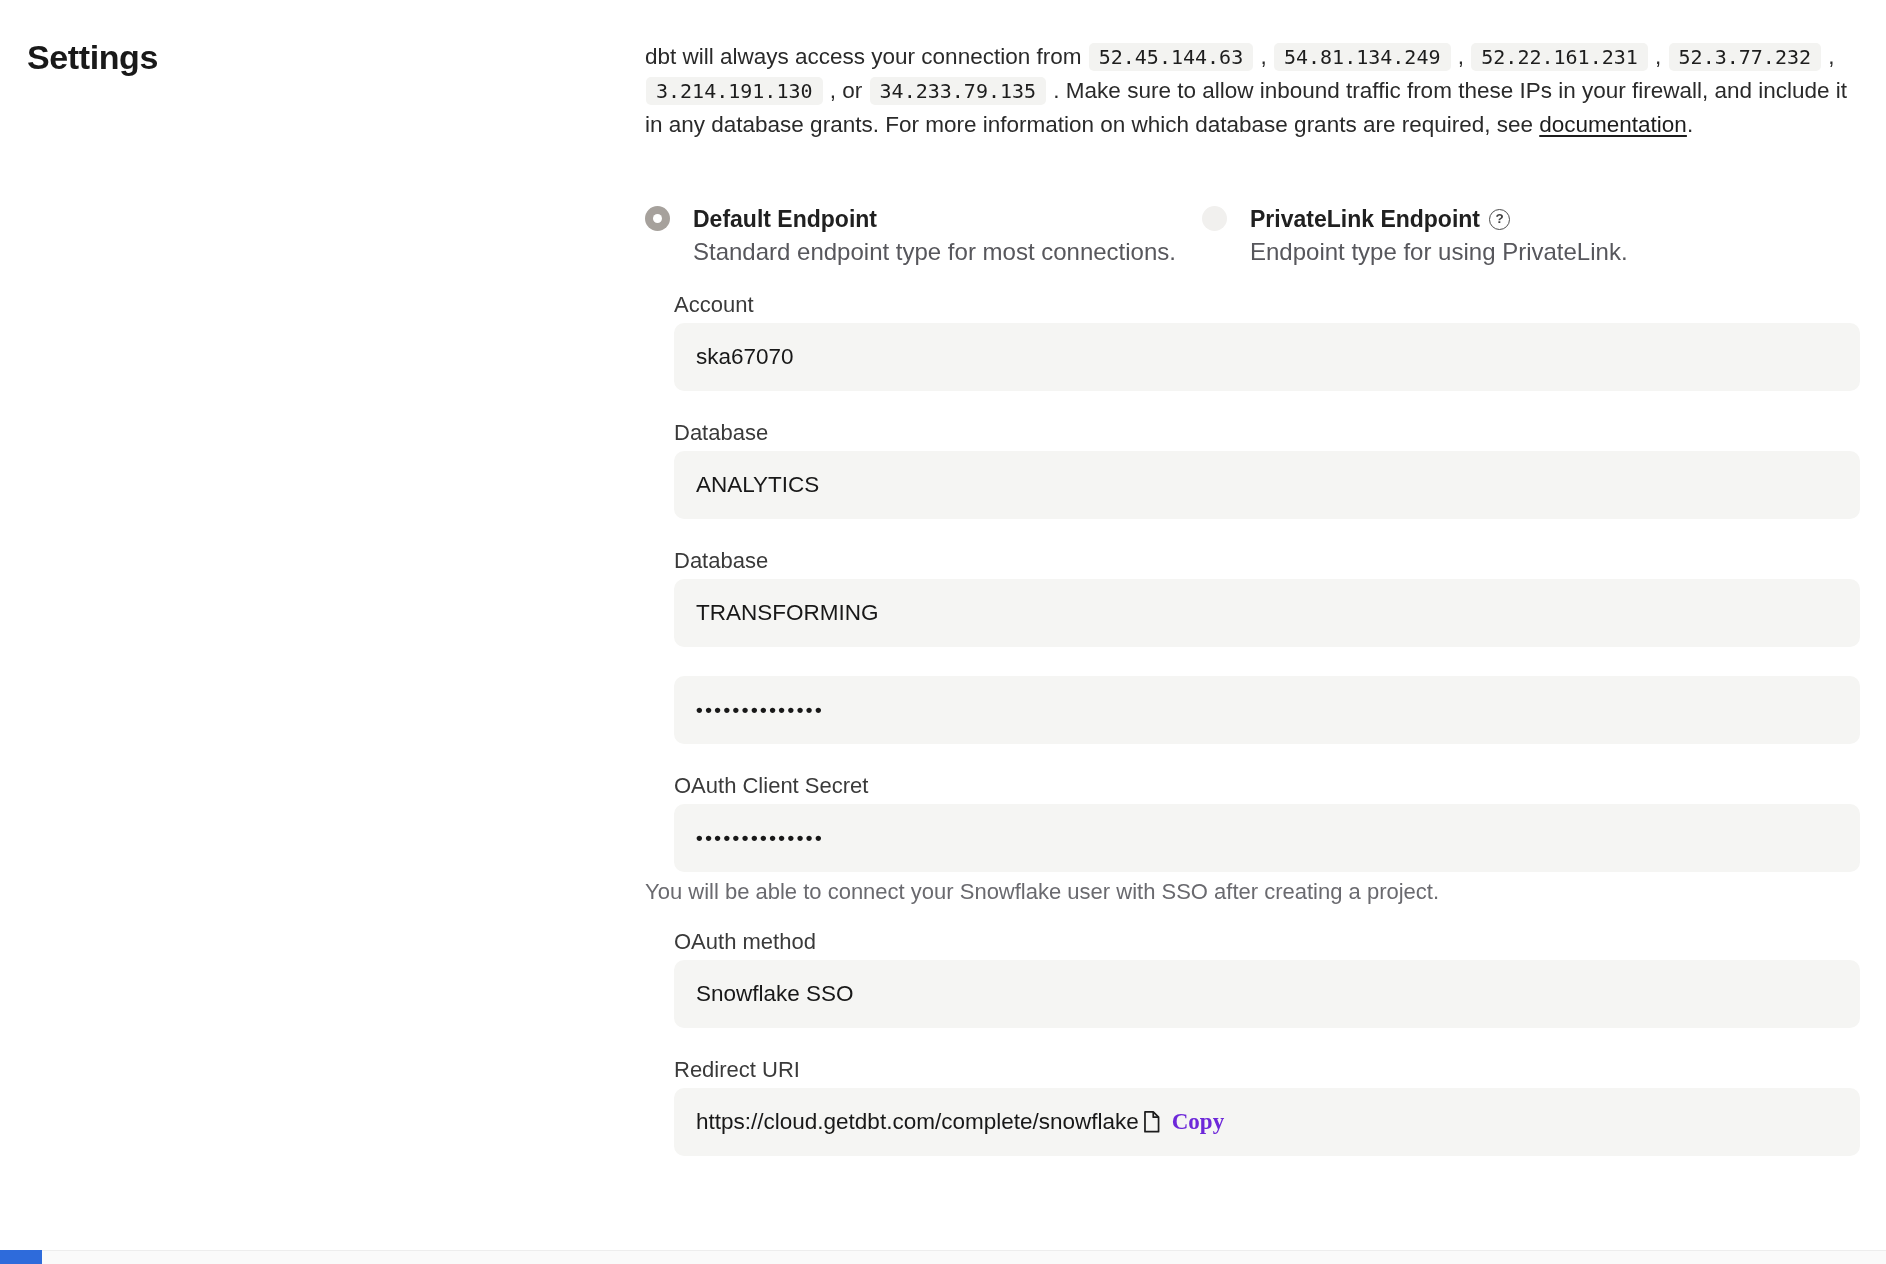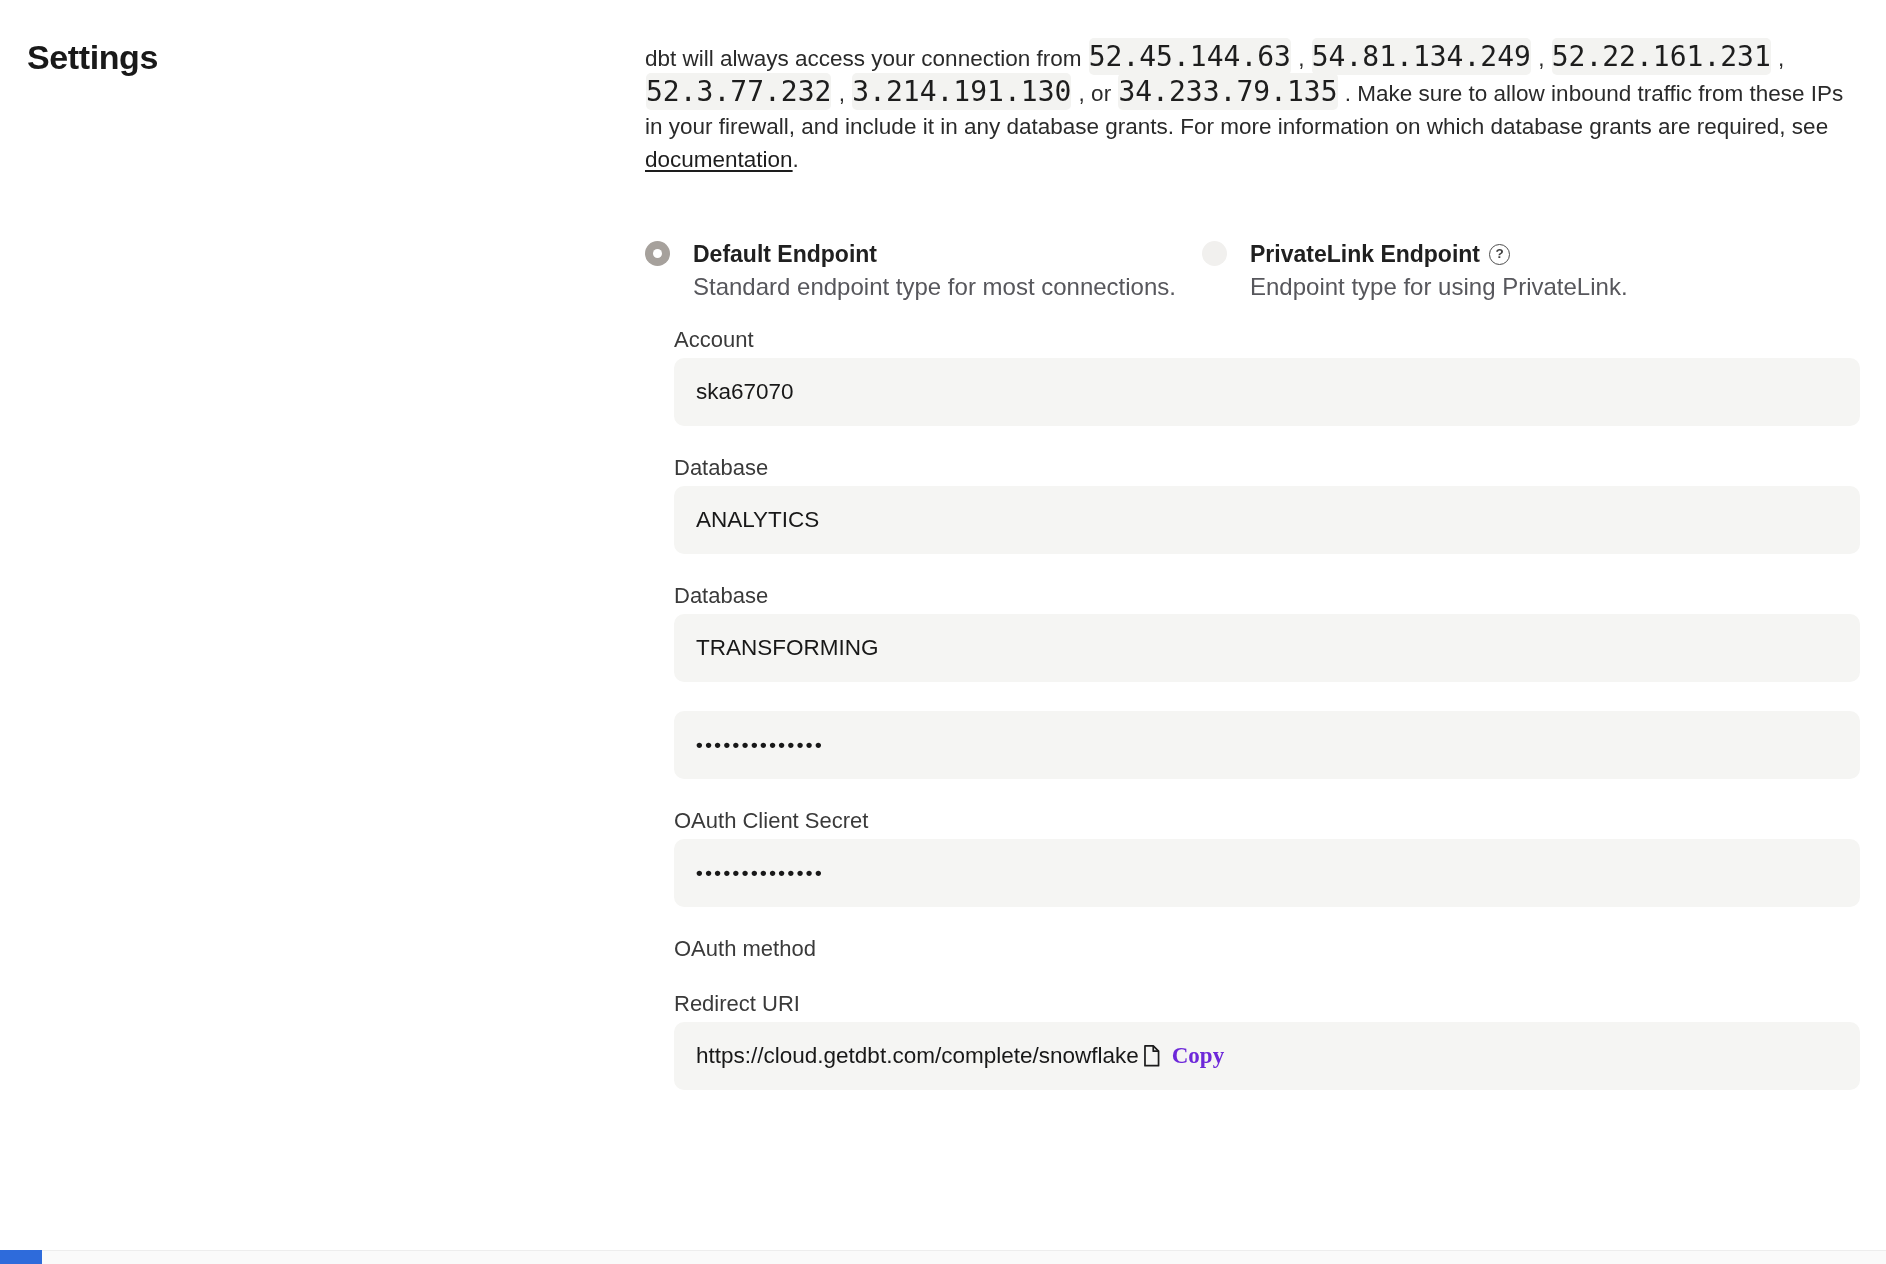--- a/index.html
+++ b/index.html
@@ -8,22 +8,22 @@
   .page { position:relative; width:1886px; height:1264px; background:#fff;border-radius:9px; }
 
   .page-title { position:absolute; left:27px; top:38px; font-size:34px; font-weight:700;
                 color:#191919; letter-spacing:-0.4px; }
 
   .content { position:absolute; left:645px; top:40px; width:1215px; }
 
   
   .intro { font-size:22.5px; line-height:33px; color:#2a2a2a; }
   .code-pill { font-family:"DejaVu Sans Mono","Liberation Mono",monospace;
-               font-size:28px; background:#f3f3f1; color:#1d1d1d;
-               border-radius:5px; padding:2px 0; margin:0 1px; white-space:nowrap; }
+               font-size:20px; background:#f3f3f1; color:#1d1d1d;
+               border-radius:5px; padding:2px 10px; margin:0 1px; white-space:nowrap; }
   .doc-link { color:#1d1d1d; text-decoration:underline; text-underline-offset:3px;
               cursor:pointer; }
 
   
   .radio-row { display:flex; margin-top:64px; }
   .radio-option { display:flex; gap:23px; cursor:pointer; }
   .radio-option.first { width:557px; flex:none; }
   .radio-circle { width:25px; height:25px; border-radius:50%; flex:none; margin-top:1px;
                   position:relative; background:#f1f0ee; }
   .radio-circle.selected { background:#a6a19c; }
@@ -115,23 +115,25 @@
 
       <div class="field-group">
         <div class="field-box password">••••••••••••••</div>
       </div>
 
       <div class="field-group">
         <div class="field-label">OAuth Client Secret</div>
         <div class="field-box password">••••••••••••••</div>
       </div>
 
+      <div class="helper-note">You will be able to connect your Snowflake user with SSO after creating a project.</div>
 
       <div class="field-group">
         <div class="field-label">OAuth method</div>
+        <div class="field-box">Snowflake SSO</div>
       </div>
 
       <div class="field-group">
         <div class="field-label">Redirect URI</div>
         <div class="field-box uri-box">
           <span>https://cloud.getdbt.com/complete/snowflake</span>
           <span class="copy-btn">
             <span>
               <svg width="23" height="26" viewBox="0 0 20 22">
                 <path d="M5.2 2.2 h7.2 l4.6 4.6 v12.6 h-11.8 z" fill="none" stroke="#1c1c1c" stroke-width="1.5" stroke-linejoin="round"></path>

